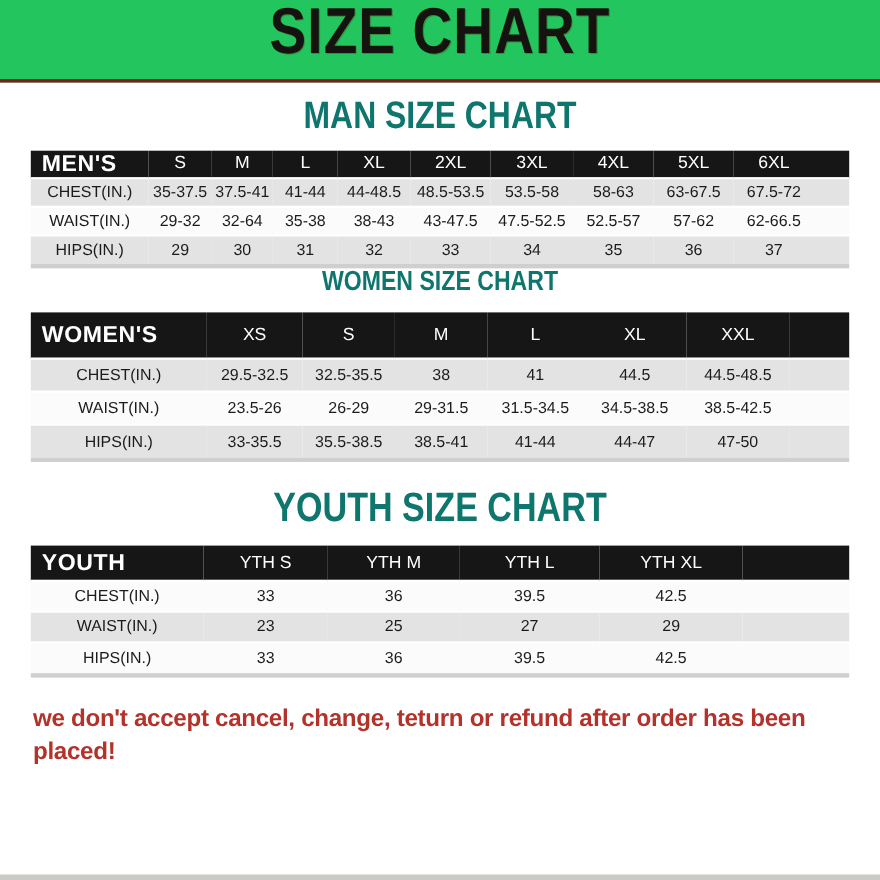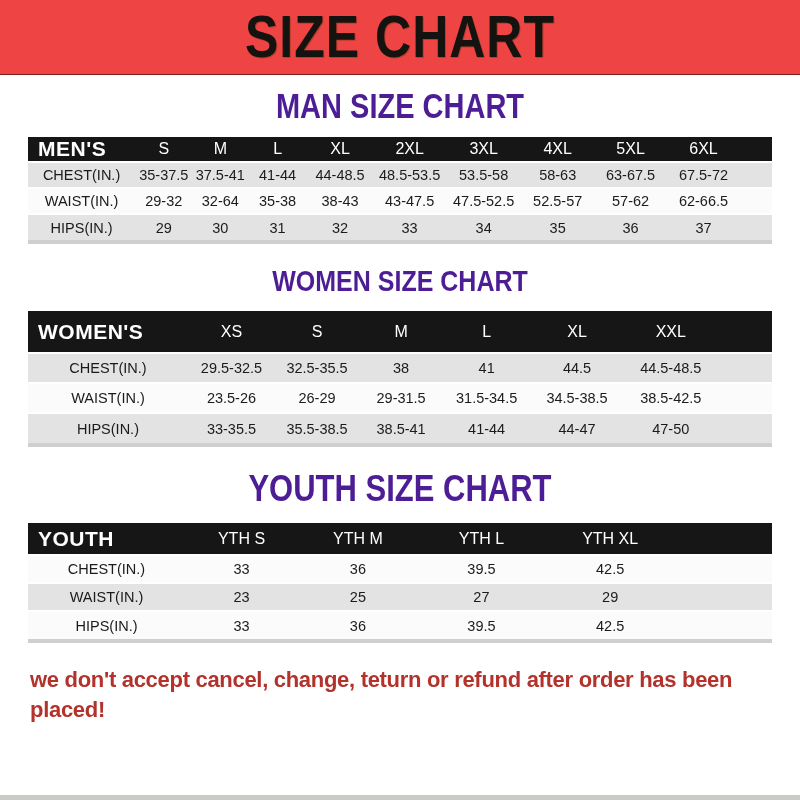--- a/index.html
+++ b/index.html
@@ -7,42 +7,42 @@
   body {
     position: relative;
     background: #ffffff;
     font-family: "Liberation Sans", sans-serif;
     color: #1a1a1a;
   }
 
   
   .banner {
     width: 800px; height: 75px;
-    background: #ef4444;
-    border-bottom: 1px solid #7f1d1d;
-    display: flex; align-items: center; justify-content: center;
+    background: #22c55e;
+    border-bottom: 3px solid #7f1d1d;
+    display: flex; justify-content: center;
   }
   .banner-title {
     font-size: 50px; font-weight: bold; color: #151310;
     letter-spacing: 1px;
     transform: scaleY(1.18);
     text-shadow: 1px 1px 0 rgba(90,50,0,0.35);
     white-space: nowrap;
   }
 
   
   .section-title {
     text-align: center;
-    font-weight: bold; color: #4c1d95;
+    font-weight: bold; color: #0f766e;
     letter-spacing: 0px;
     white-space: nowrap;
   }
   .section-title span { display: inline-block; transform: scaleY(1.2); }
   #man-title   { font-size: 29px; margin-top: 15px; margin-bottom: 14px; }
-  #women-title { font-size: 25px; margin-top: 22px; margin-bottom: 16px; }
+  #women-title { font-size: 21px; margin-bottom: 16px; }
   #youth-title { font-size: 31px; margin-top: 24px; margin-bottom: 16px; }
 
   
   table {
     width: 744px;
     margin: 0 28px;
     border-collapse: collapse;
     table-layout: fixed;
   }
   thead tr { background: #161616; }

